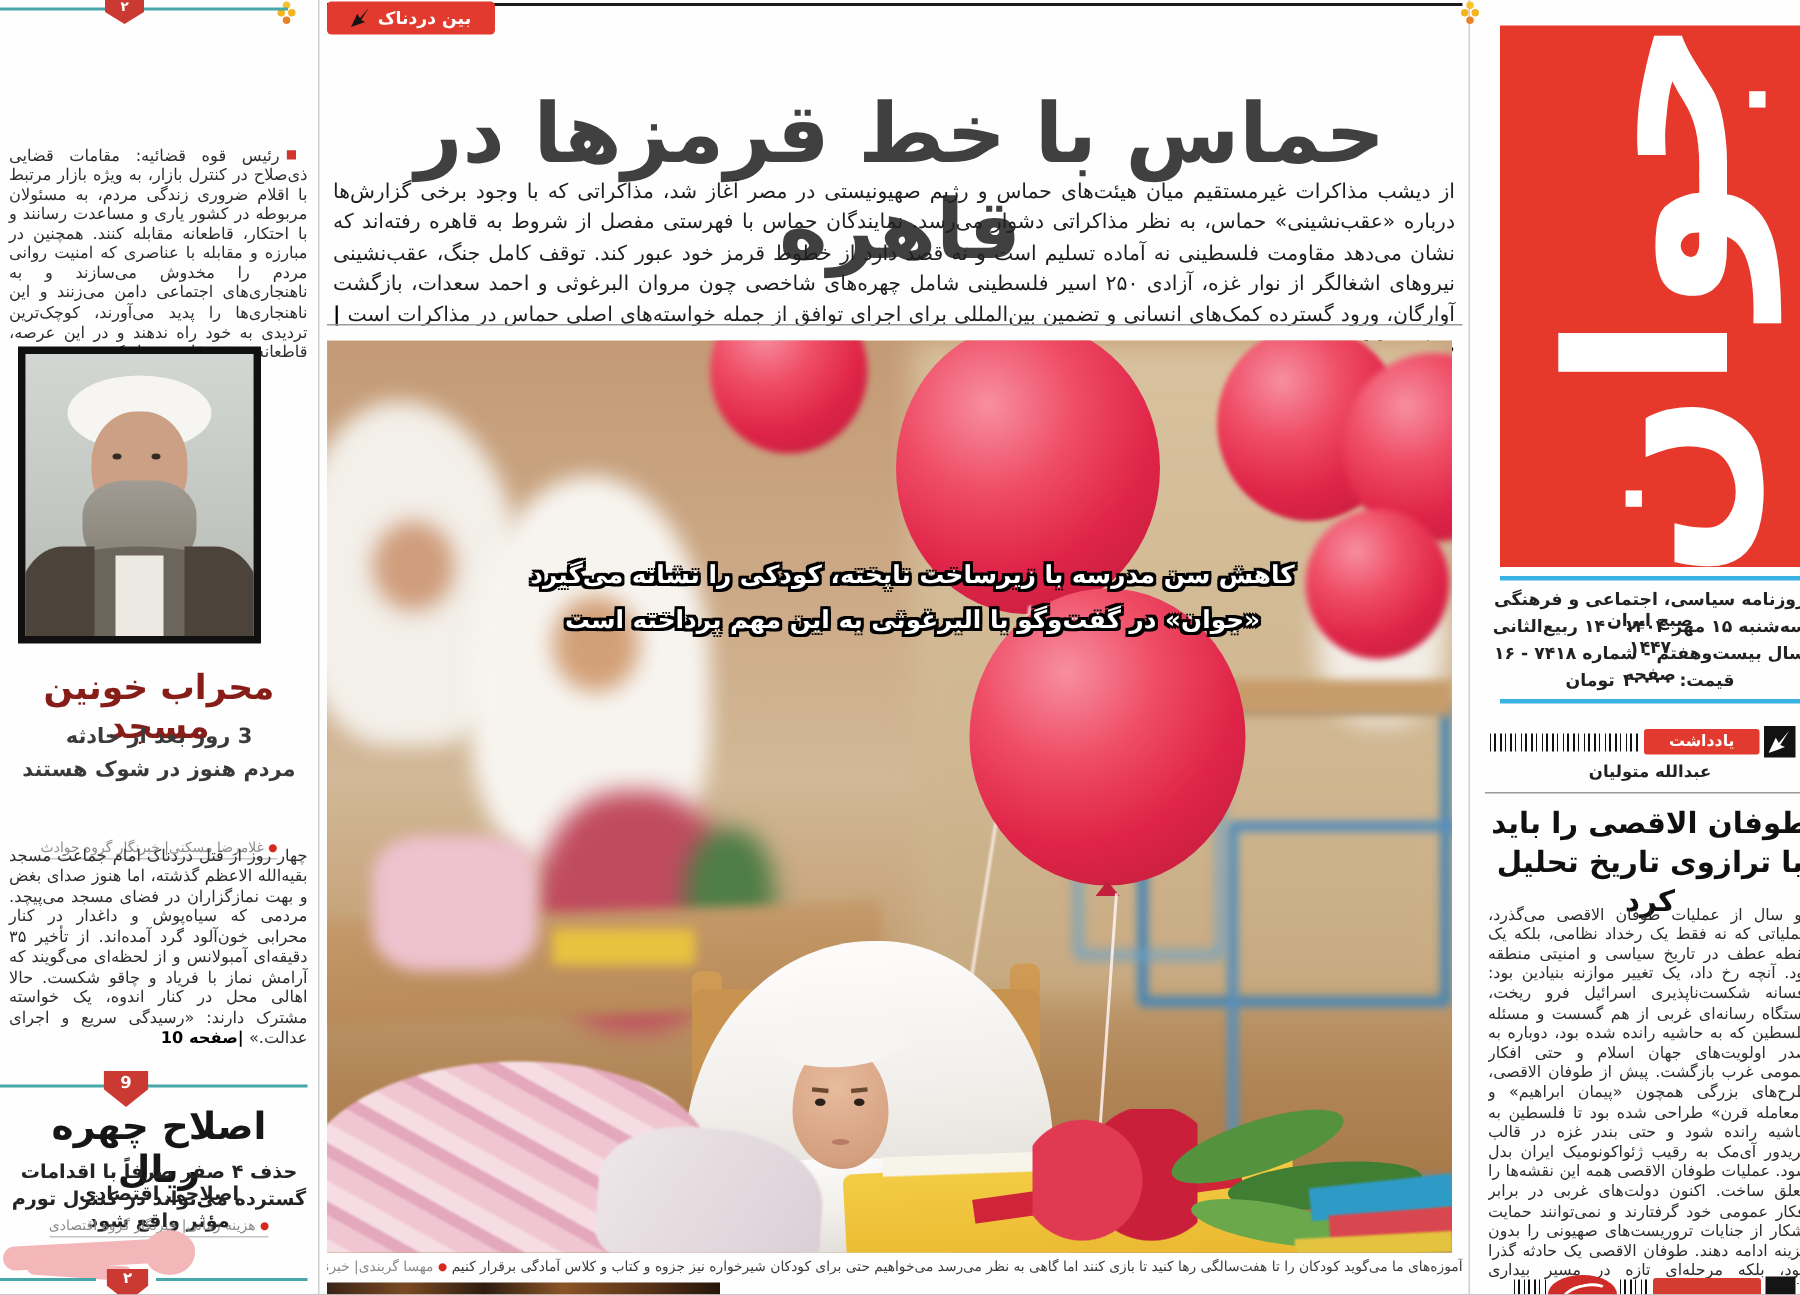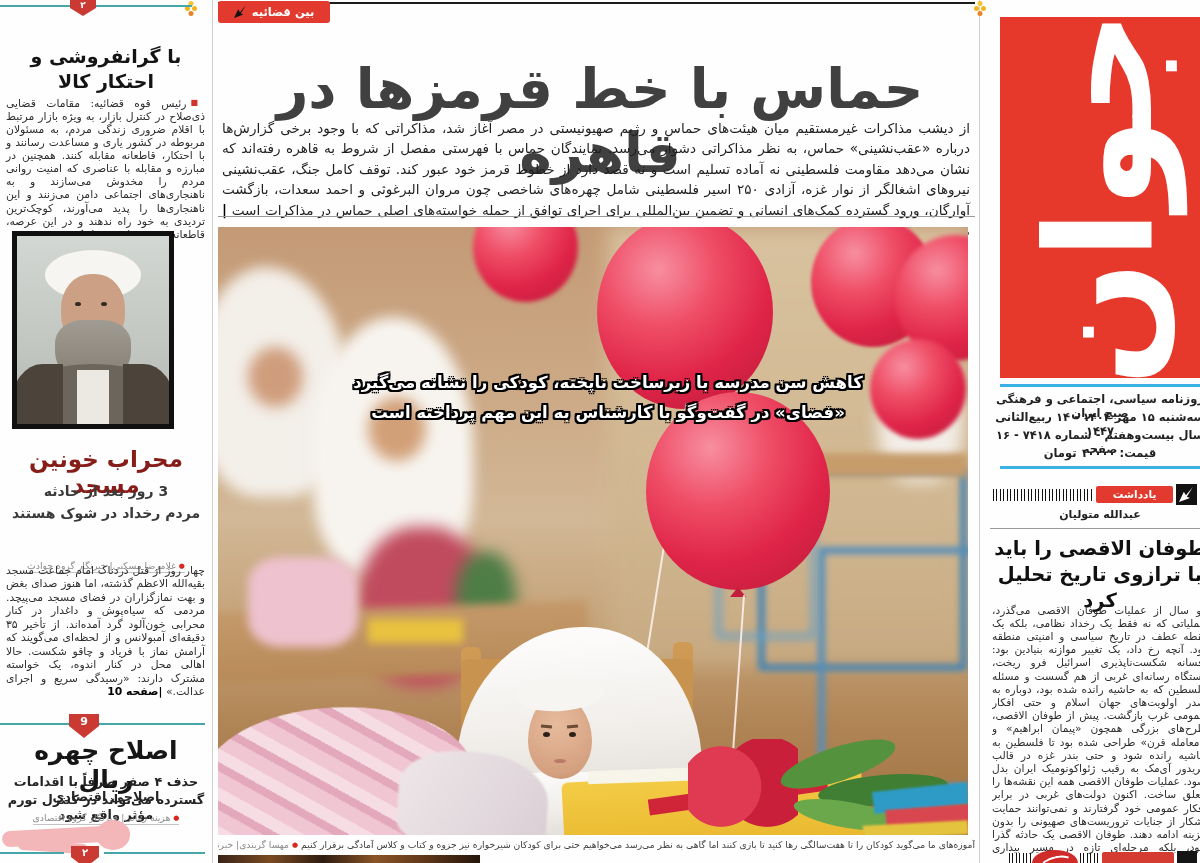--- a/index.html
+++ b/index.html
@@ -128,39 +128,38 @@
 
   <div class="dots" style="left:183px;top:1px;"></div>
   <div class="dots" style="left:972px;top:1px;"></div>
 
   <div>
     <div class="teal-line" style="left:0;top:5px;width:192px;"></div>
     <div class="pent" style="left:70px;top:0;width:26px;height:16px;font-size:9px;line-height:10px;">۲</div>
 
     <div class="jud-headline">
       <br>
-      <span>با گرانفروشی و احتکار کالا</span>
     </div>
     <p class="jud-body"><span class="lede-text">رئیس قوه قضائیه: مقامات قضایی ذی‌صلاح در کنترل بازار، به ویژه بازار مرتبط با اقلام ضروری زندگی مردم، به مسئولان مربوطه در کشور یاری و مساعدت رسانند و با احتکار، قاطعانه مقابله کنند. همچنین در مبارزه و مقابله با عناصری که امنیت روانی مردم را مخدوش می‌سازند و به ناهنجاری‌های اجتماعی دامن می‌زنند و این ناهنجاری‌ها را پدید می‌آورند، کوچک‌ترین تردیدی به خود راه ندهند و در این عرصه، قاطعانه و وفق قانون عمل کنند</span></p>
 
     <div class="cleric">
       <div class="turban"></div>
       <div class="cface"></div>
       <div class="ceyeL"></div>
       <div class="ceyeR"></div>
       <div class="cbeard"></div>
       <div class="crobe"></div>
       <div class="ccollar"></div>
       <div class="caba l"></div>
       <div class="caba r"></div>
     </div>
 
     <div class="mosque-headline">محراب خونین مسجد</div>
     <div class="mosque-sub" style="top:483px;">3 روز بعد از حادثه</div>
-    <div class="mosque-sub" style="top:505px;">مردم رخداد در شوک هستند</div>
+    <div class="mosque-sub" style="top:505px;">مردم هنوز در شوک هستند</div>
     <div class="byline" style="top:560px;">
       <span>غلامرضا مسکنی| خبرنگار گروه حوادث</span>
     </div>
     <p class="mosque-body"><span>چهار روز از قتل دردناک امام جماعت مسجد بقیه‌الله الاعظم گذشته، اما هنوز صدای بغض و بهت نمازگزاران در فضای مسجد می‌پیچد. مردمی که سیاه‌پوش و داغدار در کنار محرابی خون‌آلود گرد آمده‌اند. از تأخیر ۳۵ دقیقه‌ای آمبولانس و از لحظه‌ای می‌گویند که آرامش نماز با فریاد و چاقو شکست. حالا اهالی محل در کنار اندوه، یک خواسته مشترک دارند: «رسیدگی سریع و اجرای عدالت.»</span>
        <b class="pref">|صفحه 10</b></p>
 
     <div class="teal-line" style="left:0;top:723px;width:205px;"></div>
     <div class="pent" style="left:69px;top:714px;width:30px;height:24px;font-size:11px;line-height:15px;">9</div>
 
     <div class="rial-headline">اصلاح چهره ریال</div>
@@ -178,21 +177,21 @@
     <div class="teal-line" style="left:104px;top:852px;width:101px;"></div>
     <div class="pent" style="left:71px;top:846px;width:28px;height:22px;font-size:10px;line-height:14px;">۲</div>
   </div>
 
   <div>
     <div class="top-black-line"></div>
     <div class="intl-badge">
       <span><svg width="13" height="13" viewBox="0 0 13 13">
             <path d="M12 0 L6 7.2 L4.2 4.2 L0 13 L9.5 9.6 L6.8 8.4 Z" fill="#141414"></path>
           </svg></span>
-      <span class="lbl">بین قضائیه</span>
+      <span class="lbl">بین دردناک</span>
     </div>
 
     <h1 class="main-headline">حماس با خط قرمزها در قاهره</h1>
 
     <p class="lead"><span>از دیشب مذاکرات غیرمستقیم میان هیئت‌های حماس و رژیم صهیونیستی در مصر آغاز شد، مذاکراتی که با وجود برخی گزارش‌ها درباره «عقب‌نشینی» حماس، به نظر مذاکراتی دشوار می‌رسد. نمایندگان حماس با فهرستی مفصل از شروط به قاهره رفته‌اند که نشان می‌دهد مقاومت فلسطینی نه آماده تسلیم است و نه قصد دارد از خطوط قرمز خود عبور کند. توقف کامل جنگ، عقب‌نشینی نیروهای اشغالگر از نوار غزه، آزادی ۲۵۰ اسیر فلسطینی شامل چهره‌های شاخصی چون مروان البرغوثی و احمد سعدات، بازگشت آوارگان، ورود گسترده کمک‌های انسانی و تضمین بین‌المللی برای اجرای توافق از جمله خواسته‌های اصلی حماس در مذاکرات است</span>
        <b class="pref">|صفحه ۱۵</b></p>
 
     <div class="hair-rule" style="left:218px;top:216px;width:757px;"></div>
 
     <div class="photo">
@@ -245,21 +244,21 @@
       <div class="blob" style="left:430px;top:560px;width:180px;height:16px;background:#d02439;transform:rotate(-8deg);filter:blur(.5px);"></div>
       <div class="blob" style="left:470px;top:512px;width:110px;height:95px;filter:blur(.4px);background:radial-gradient(circle at 30% 50%,#e03a52 0 44%,transparent 45%),radial-gradient(circle at 72% 45%,#c91f3a 0 47%,transparent 48%),radial-gradient(circle at 52% 52%,#f26a7e 0 18%,transparent 19%);"></div>
       <div class="blob" style="left:560px;top:520px;width:120px;height:34px;background:#55923e;border-radius:50%;transform:rotate(-18deg);"></div>
       <div class="blob" style="left:600px;top:548px;width:130px;height:30px;background:#3f7e33;border-radius:50%;transform:rotate(-5deg);"></div>
       <div class="blob" style="left:575px;top:575px;width:110px;height:26px;background:#6aa84b;border-radius:50%;transform:rotate(10deg);"></div>
       <div class="blob" style="left:655px;top:560px;width:95px;height:22px;background:#2e9bc6;transform:rotate(-6deg);filter:blur(.8px);"></div>
       <div class="blob" style="left:668px;top:580px;width:85px;height:20px;background:#d8474f;transform:rotate(-4deg);filter:blur(.8px);"></div>
       <div class="blob" style="left:645px;top:596px;width:105px;height:14px;background:#e4c33e;transform:rotate(-3deg);filter:blur(.8px);"></div>
 
       <div class="ph-sub" style="top:146px;">کاهش سن مدرسه با زیرساخت ناپخته، کودکی را نشانه می‌گیرد</div>
-      <div class="ph-sub" style="top:176px;">«فضای» در گفت‌وگو با کارشناس به این مهم پرداخته است</div>
+      <div class="ph-sub" style="top:176px;">«جوان» در گفت‌وگو با البرغوثی به این مهم پرداخته است</div>
     </div>
 
     <div class="caption-row">
       <span>آموزه‌های ما می‌گوید کودکان را تا هفت‌سالگی رها کنید تا بازی کنند اما گاهی به نظر می‌رسد می‌خواهیم حتی برای کودکان شیرخواره نیز جزوه و کتاب و کلاس آمادگی برقرار کنیم</span><span class="cap-byline">مهسا گربندی| خبرنگار گروه اجتماعی</span>
       
     </div>
 
     <div class="bottom-sliver"></div>
   </div>
 

